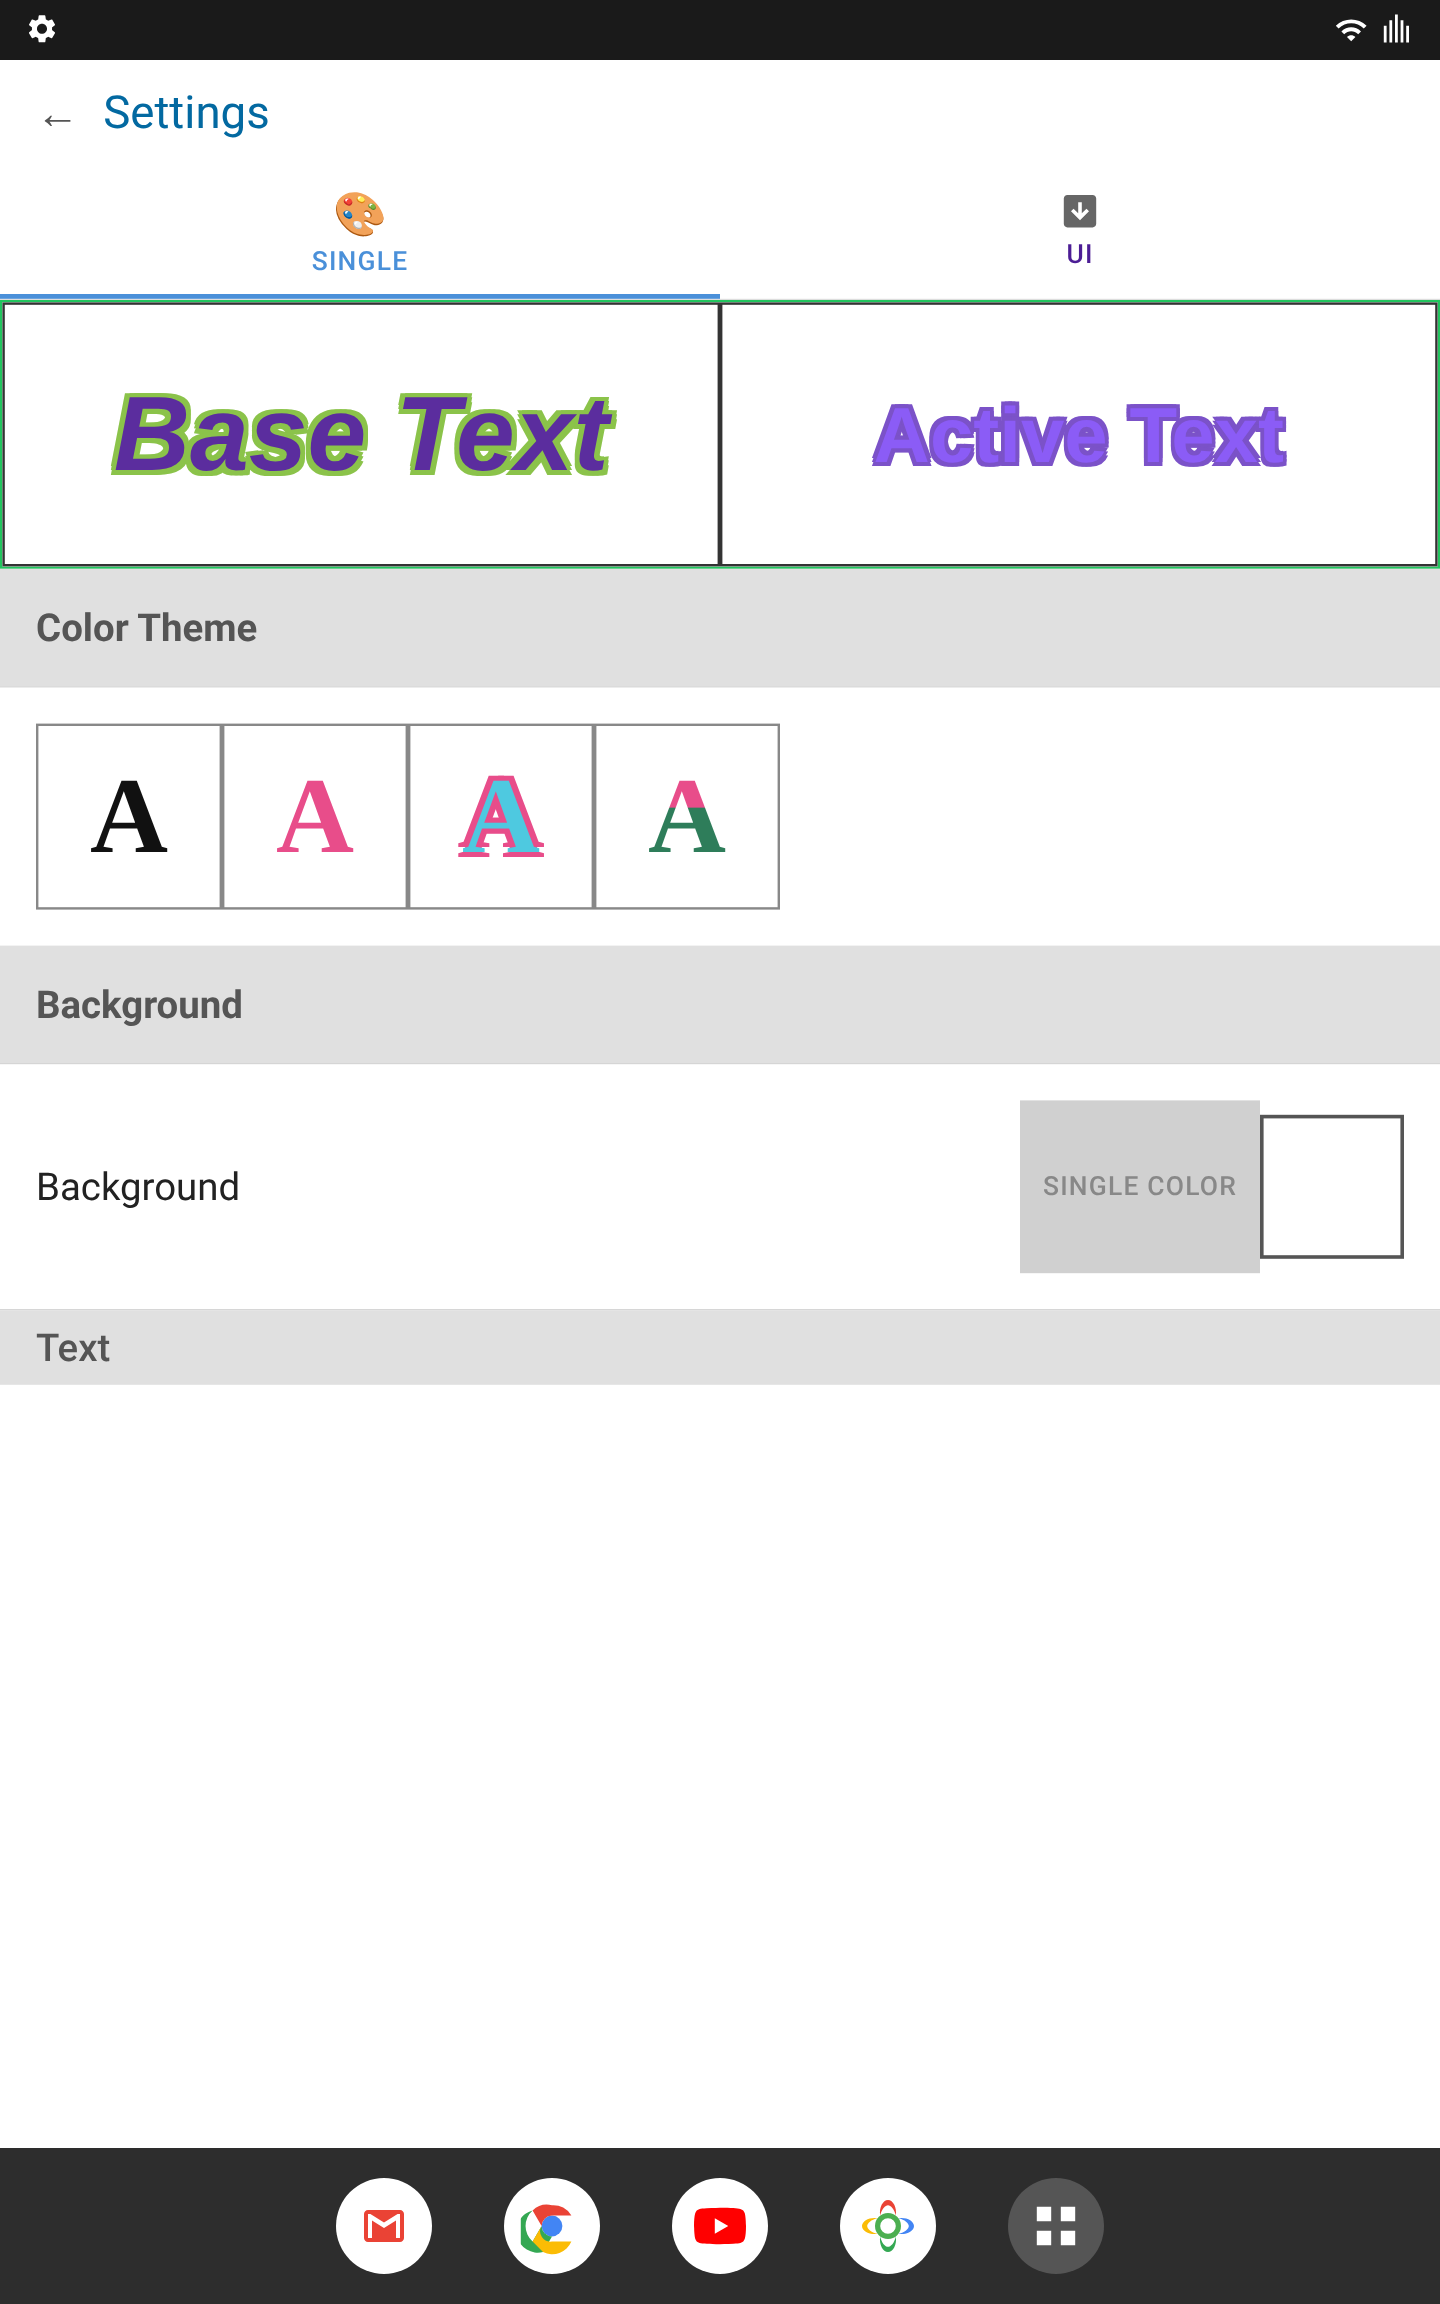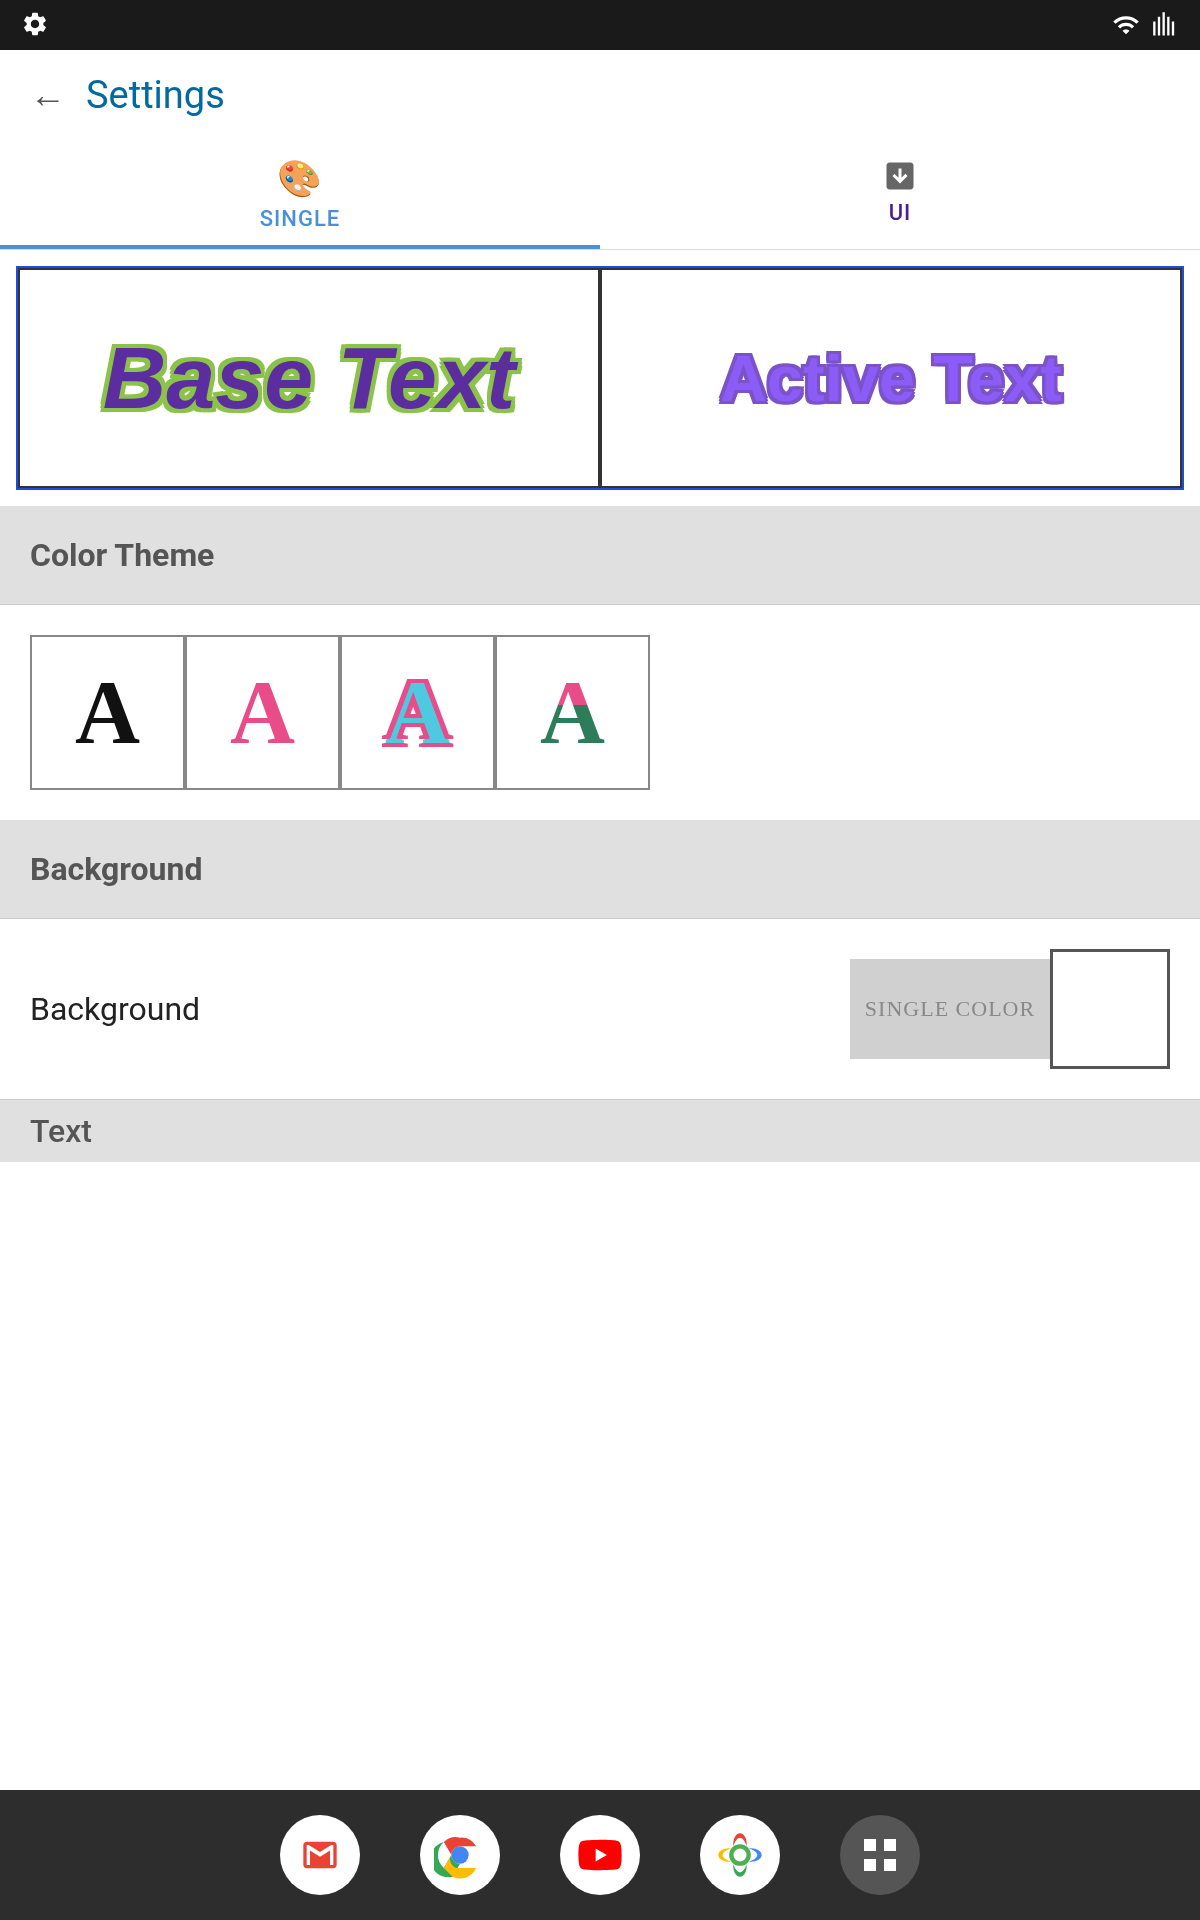--- a/index.html
+++ b/index.html
@@ -65,22 +65,22 @@
     .tab.active {
       color: #4a90d9;
       border-bottom: 4px solid #4a90d9;
     }
     .tab-icon { font-size: 36px; margin-bottom: 6px; }
     .tab-label { font-size: 22px; font-weight: 500; letter-spacing: 1px; }
 
     
     .text-preview {
       display: flex;
-      border: 2px solid #1d4ed8;
-      margin: 16px;
+      border: 2px solid #22c55e;
+      margin: 0;
     }
     .preview-box {
       flex: 1;
       height: 220px;
       display: flex;
       align-items: center;
       justify-content: center;
       border: 2px solid #333;
       background: #fff;
       overflow: hidden;
@@ -175,27 +175,26 @@
       align-items: center;
       gap: 0;
     }
     .single-color-box {
       background: #d0d0d0;
       color: #888;
       font-size: 22px;
       font-weight: 500;
       letter-spacing: 1px;
       width: 200px;
-      height: 100px;
+      height: 144px;
       display: flex;
       align-items: center;
       justify-content: center;
       text-align: left;
       cursor: pointer;
-      font-family: Liberation Serif, serif;
     }
     .white-box {
       width: 120px;
       height: 120px;
       border: 3px solid #555;
       background: #fff;
       cursor: pointer;
     }
 
     

